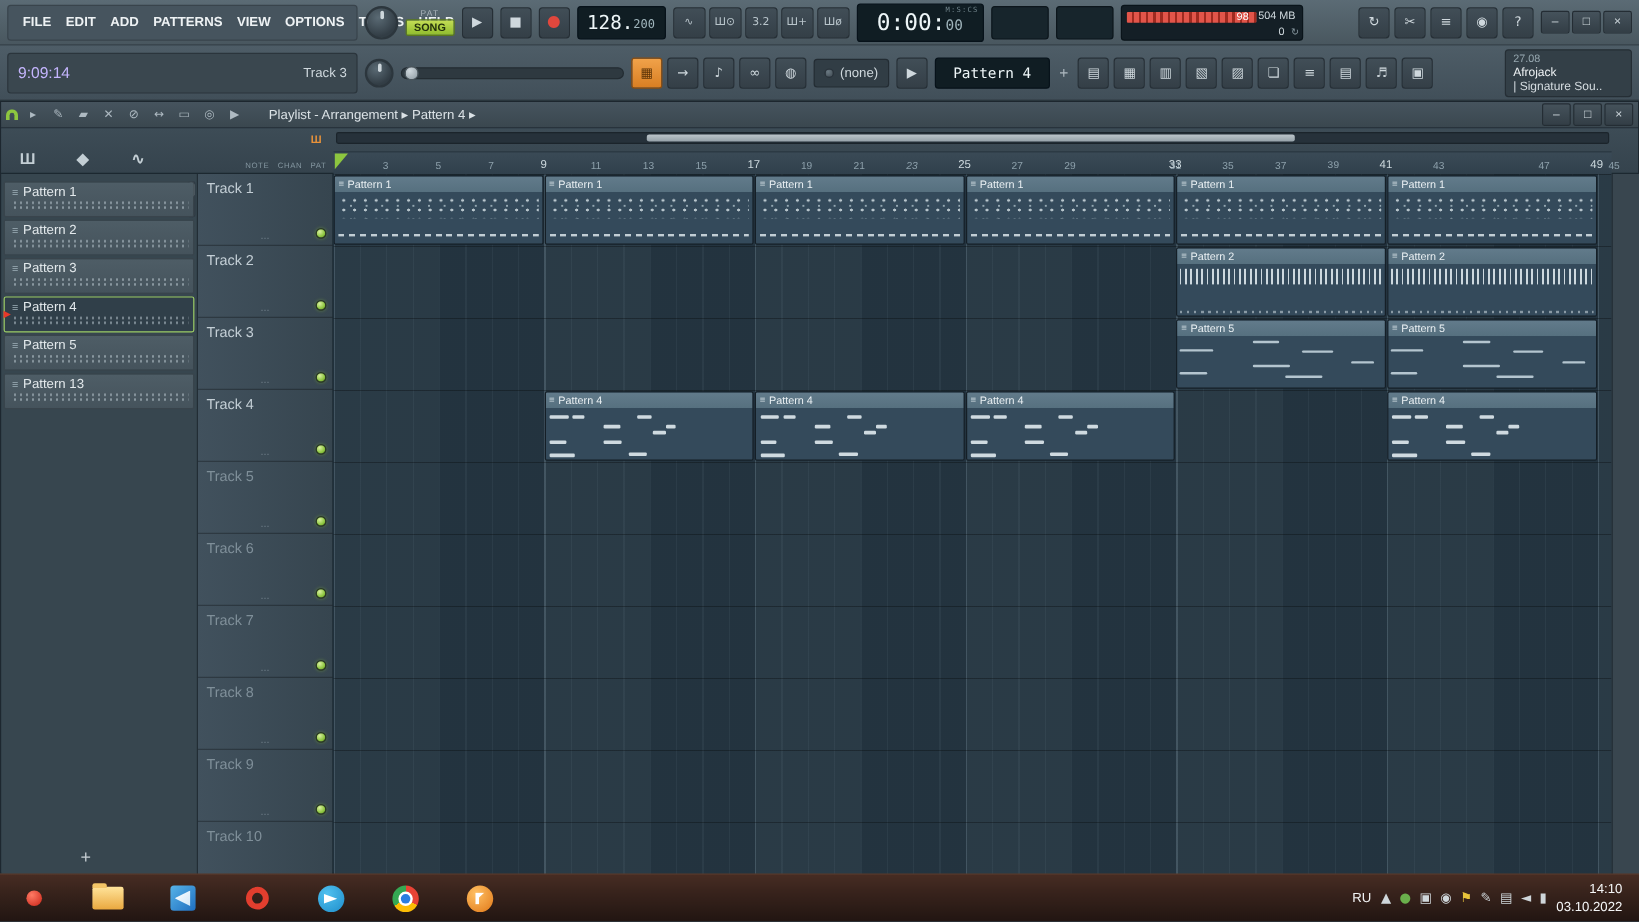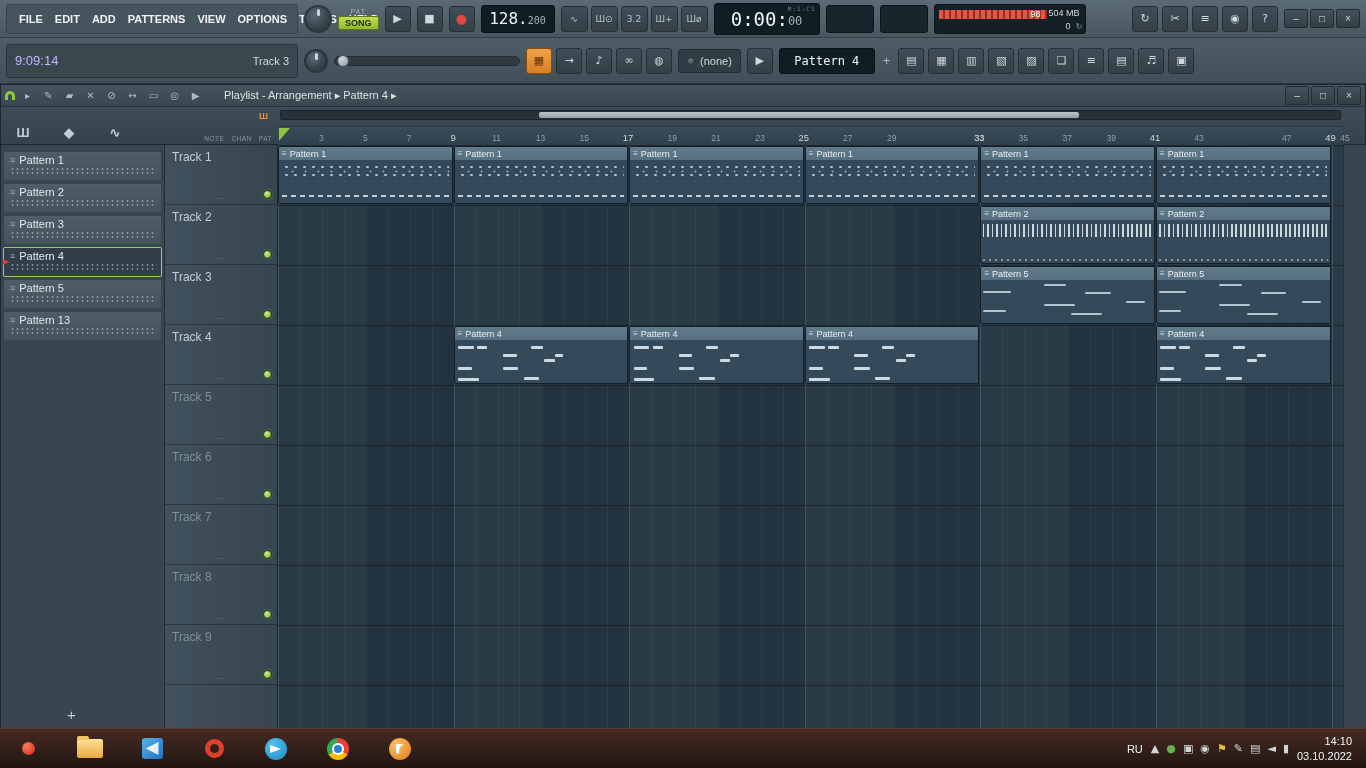--- a/index.html
+++ b/index.html
@@ -240,20 +240,25 @@
         <button class="tbtn">▥</button>
         <button class="tbtn">▧</button>
         <button class="tbtn">▨</button>
         <button class="tbtn">❏</button>
         <button class="tbtn">≡</button>
         <button class="tbtn">▤</button>
         <button class="tbtn">♬</button>
         <button class="tbtn">▣</button>
       </div>
     <div class="spacer"></div>
+    <div class="hint-panel">
+      <div class="hint-num">27.08</div>
+      <div class="hint-a">Afrojack</div>
+      <div class="hint-b">| Signature Sou..</div>
+    </div>
   </div>
 
   <div class="pl">
     <div class="pl-titlebar">
       <span class="magnet"></span>
       <span id="pl-tools" style="display:flex;gap:2px">
           <button class="plbtn">▸</button>
           <button class="plbtn">✎</button>
           <button class="plbtn">▰</button>
           <button class="plbtn">✕</button>
@@ -301,21 +306,21 @@
             <span class="rnum" style="left: 395.1px;">19</span>
             <span class="rnum" style="left: 439px;">21</span>
             <span class="rnum" style="left: 482.9px; font-style: italic;">23</span>
             <span class="rnum maj" style="left: 526.8px;">25</span>
             <span class="rnum" style="left: 570.7px;">27</span>
             <span class="rnum" style="left: 614.6px;">29</span>
             <span class="rnum" style="left: 658.5px; margin-left: 44px;">31</span>
             <span class="rnum maj" style="left: 702.4px;">33</span>
             <span class="rnum" style="left: 746.3px;">35</span>
             <span class="rnum" style="left: 790.2px;">37</span>
-            <span class="rnum" style="left: 834.1px;">39</span>
+            <span class="rnum" style="left: 834.1px; font-family: Liberation Mono, monospace;">39</span>
             <span class="rnum maj" style="left: 878px;">41</span>
             <span class="rnum" style="left: 921.9px;">43</span>
             <span class="rnum" style="left: 1020px; margin-left: 48px;">45</span>
             <span class="rnum" style="left: 1009.7px;">47</span>
             <span class="rnum maj" style="left: 1053.6px;">49</span>
           </div>
       </div>
     </div>
 
     <div class="pl-body">
@@ -422,20 +427,24 @@
               <span class="trk-dots">...</span>
               <span class="led"></span>
             </div>
           </div>
           <div class="trk dim">
             <div class="trk-name">Track 9</div>
             <div class="trk-bot">
               <span class="trk-dots">...</span>
               <span class="led"></span>
             </div>
+          </div>
+          <div class="trk dim">
+            <div class="trk-name">Track 10</div>
+            <div class="trk-bot"></div>
           </div>
         </div>
       <div class="pl-grid" id="pl-grid">
           <div class="clip" style="left: 0px; top: 1px; width: 174.6px;">
             <div class="clip-head">
               <span class="clip-ic">≡</span>
               <span class="clip-lbl">Pattern 1</span>
             </div>
             <div class="clip-body prev-dots"></div>
           </div>

